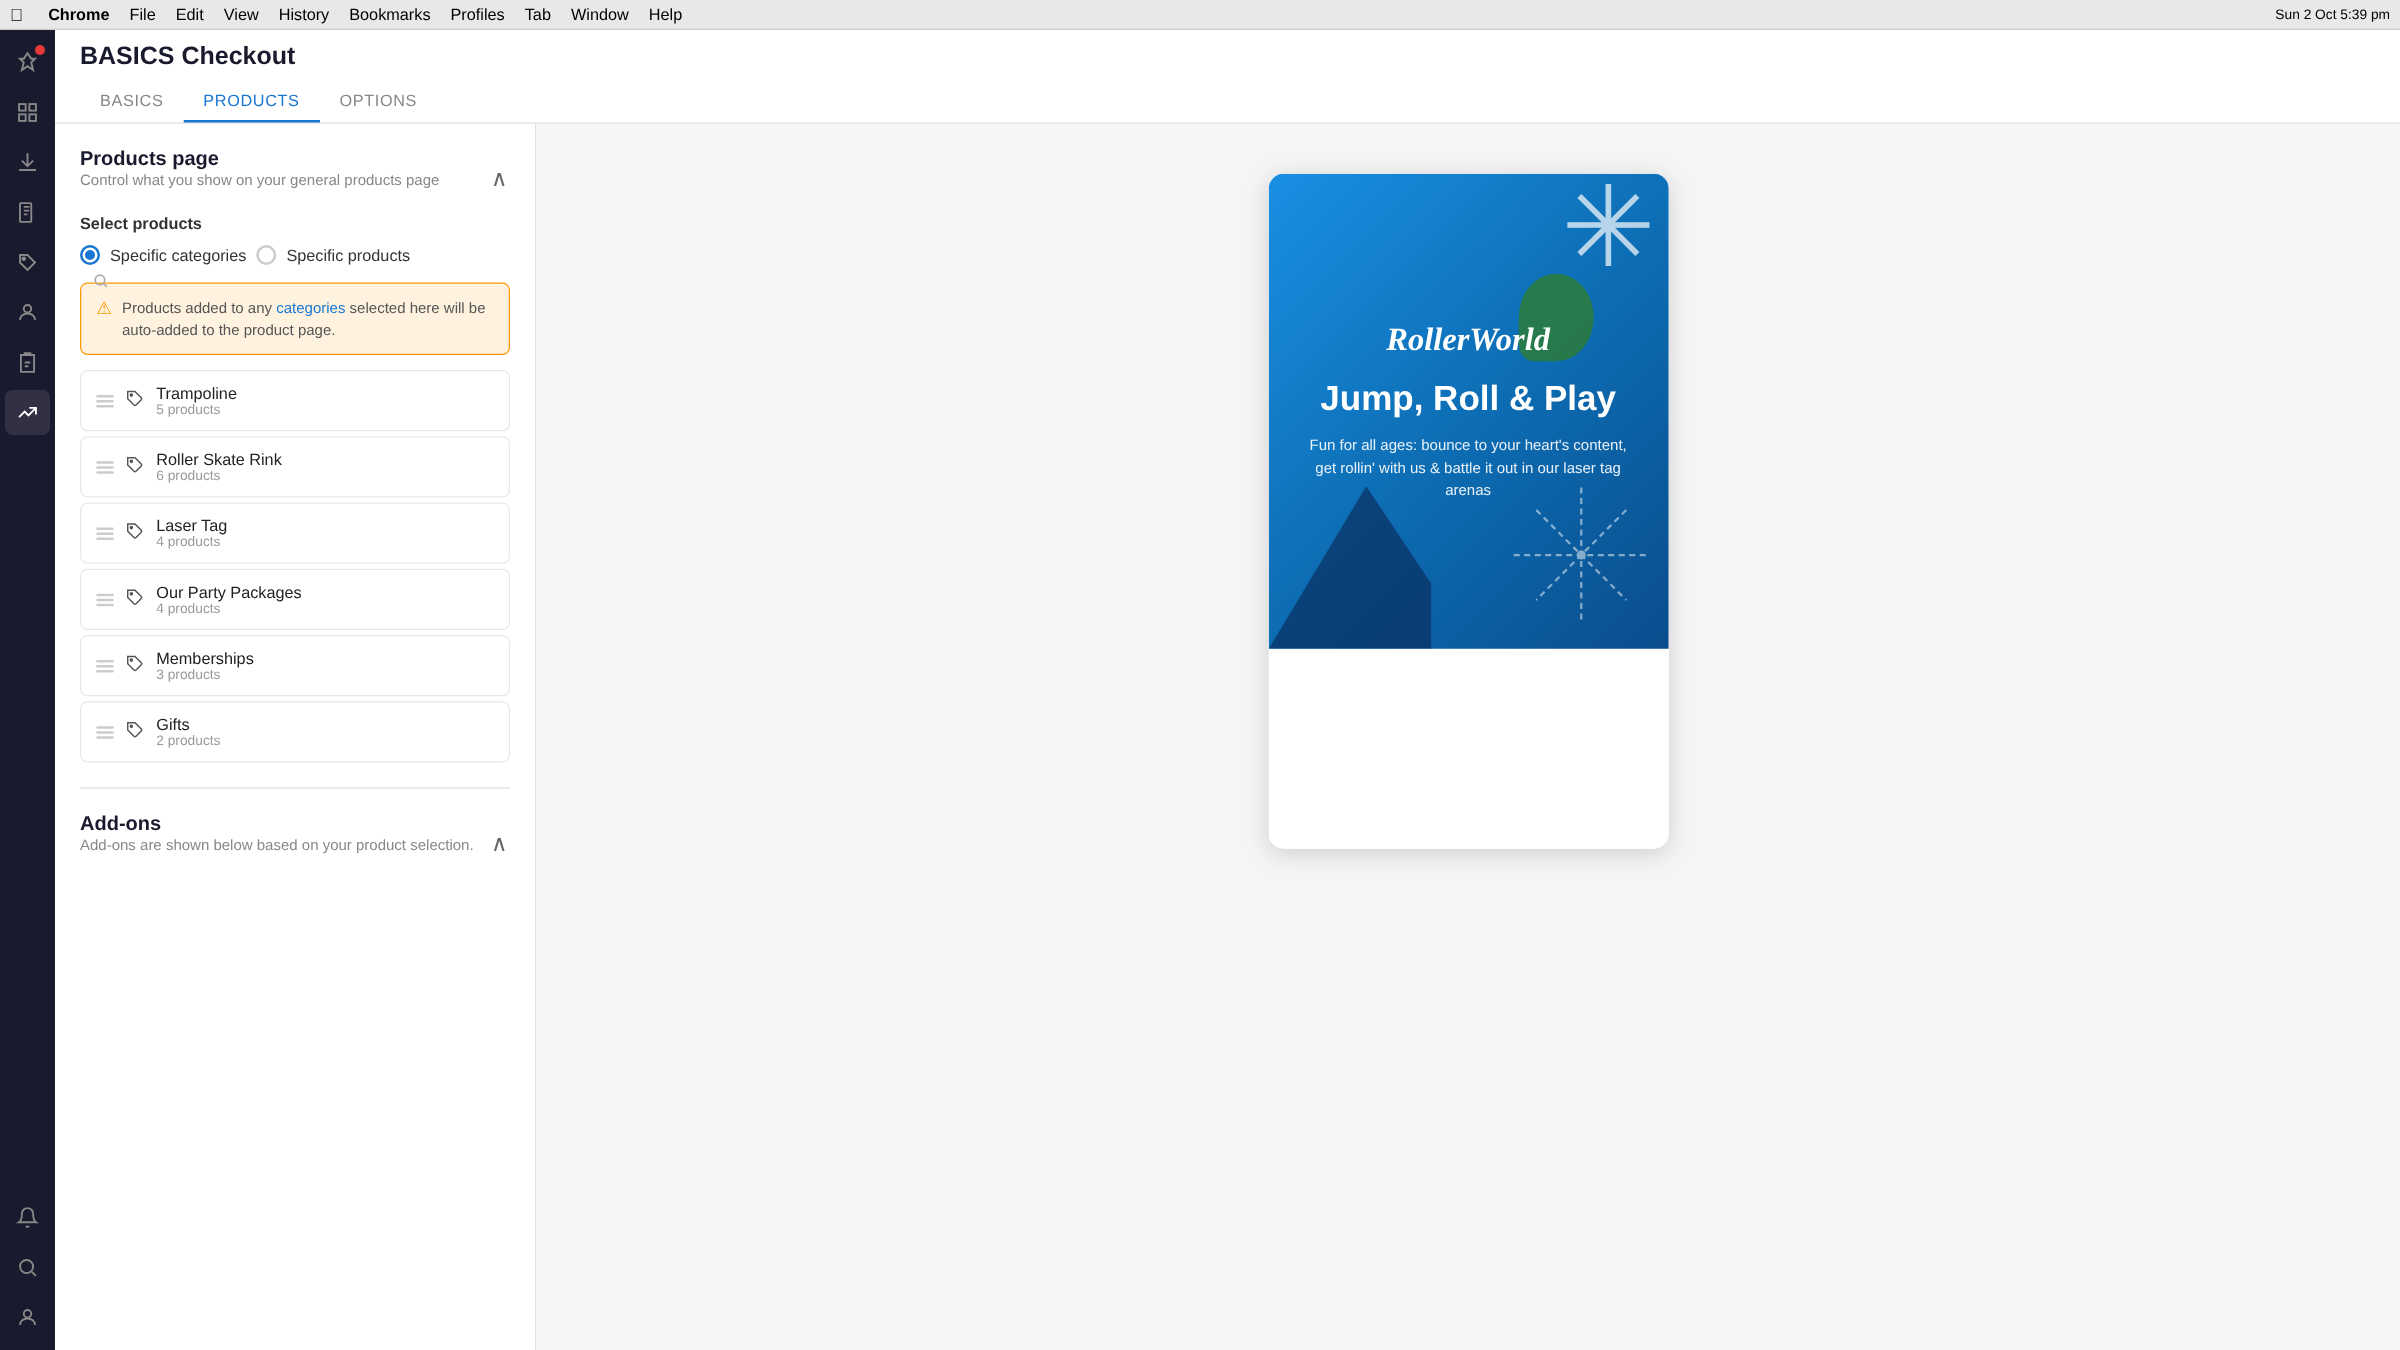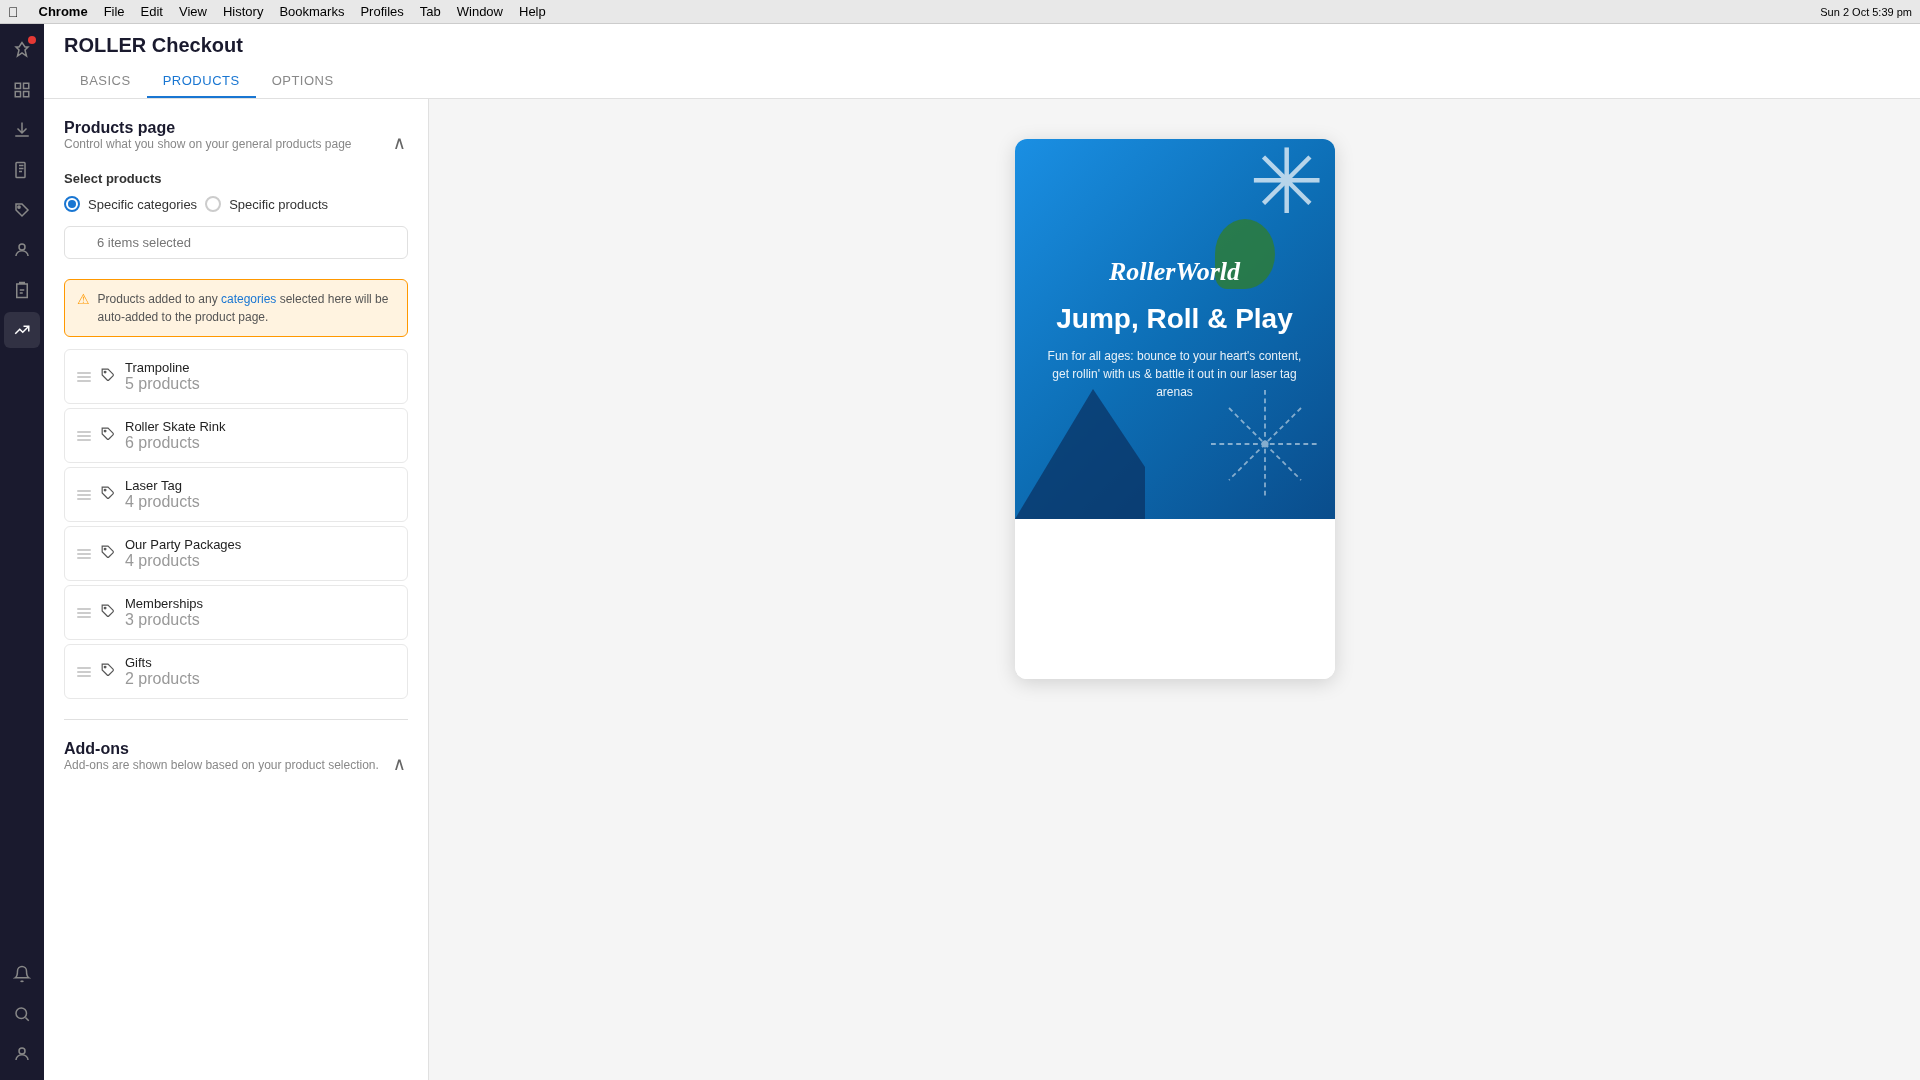--- a/index.html
+++ b/index.html
@@ -304,21 +304,21 @@
     }
     .category-info {
       flex: 1;
     }
     .category-name {
       font-size: 13px;
       font-weight: 500;
       color: #222;
     }
     .category-count {
-      font-size: 16px;
+      font-size: 11px;
       color: #999;
     }
 
     .divider {
       height: 1px;
       background: #e0e0e0;
       margin: 0 20px;
     }
 
     
@@ -486,21 +486,21 @@
           <circle cx="12" cy="8" r="4"></circle>
             <path d="M4 20c0-4 3.6-7 8-7s8 3 8 7"></path>
         </svg>
       </div>
     </div>
   </div>
 
   <div class="main-content">
 
     <div class="app-header">
-      <div class="app-title">ROLLER Checkout</div>
+      <div class="app-title">BASICS Checkout</div>
       <div class="header-tabs">
         <div class="header-tab">BASICS</div>
         <div class="header-tab active">PRODUCTS</div>
         <div class="header-tab">OPTIONS</div>
       </div>
     </div>
 
     <div class="body-split">
 
       <div class="left-panel">
@@ -527,21 +527,20 @@
             </label>
           </div>
 
           <div class="search-wrapper">
             <span class="search-icon-inner">
               <svg width="13" height="13" viewBox="0 0 24 24" fill="none" stroke="#aaa" stroke-width="2.5">
                 <circle cx="11" cy="11" r="7"></circle>
                   <path d="M21 21l-4.35-4.35"></path>
               </svg>
             </span>
-            <input class="search-box" type="text" readonly="" placeholder="6 items selected" style="">
           </div>
 
           <div class="info-box">
             <span class="info-icon">⚠</span>
             <div class="info-box-text">
               <span>Products added to any </span><a href="#">categories</a><span> selected here will be auto-added to the product page.</span>
             </div>
           </div>
 
           <div class="category-list">

